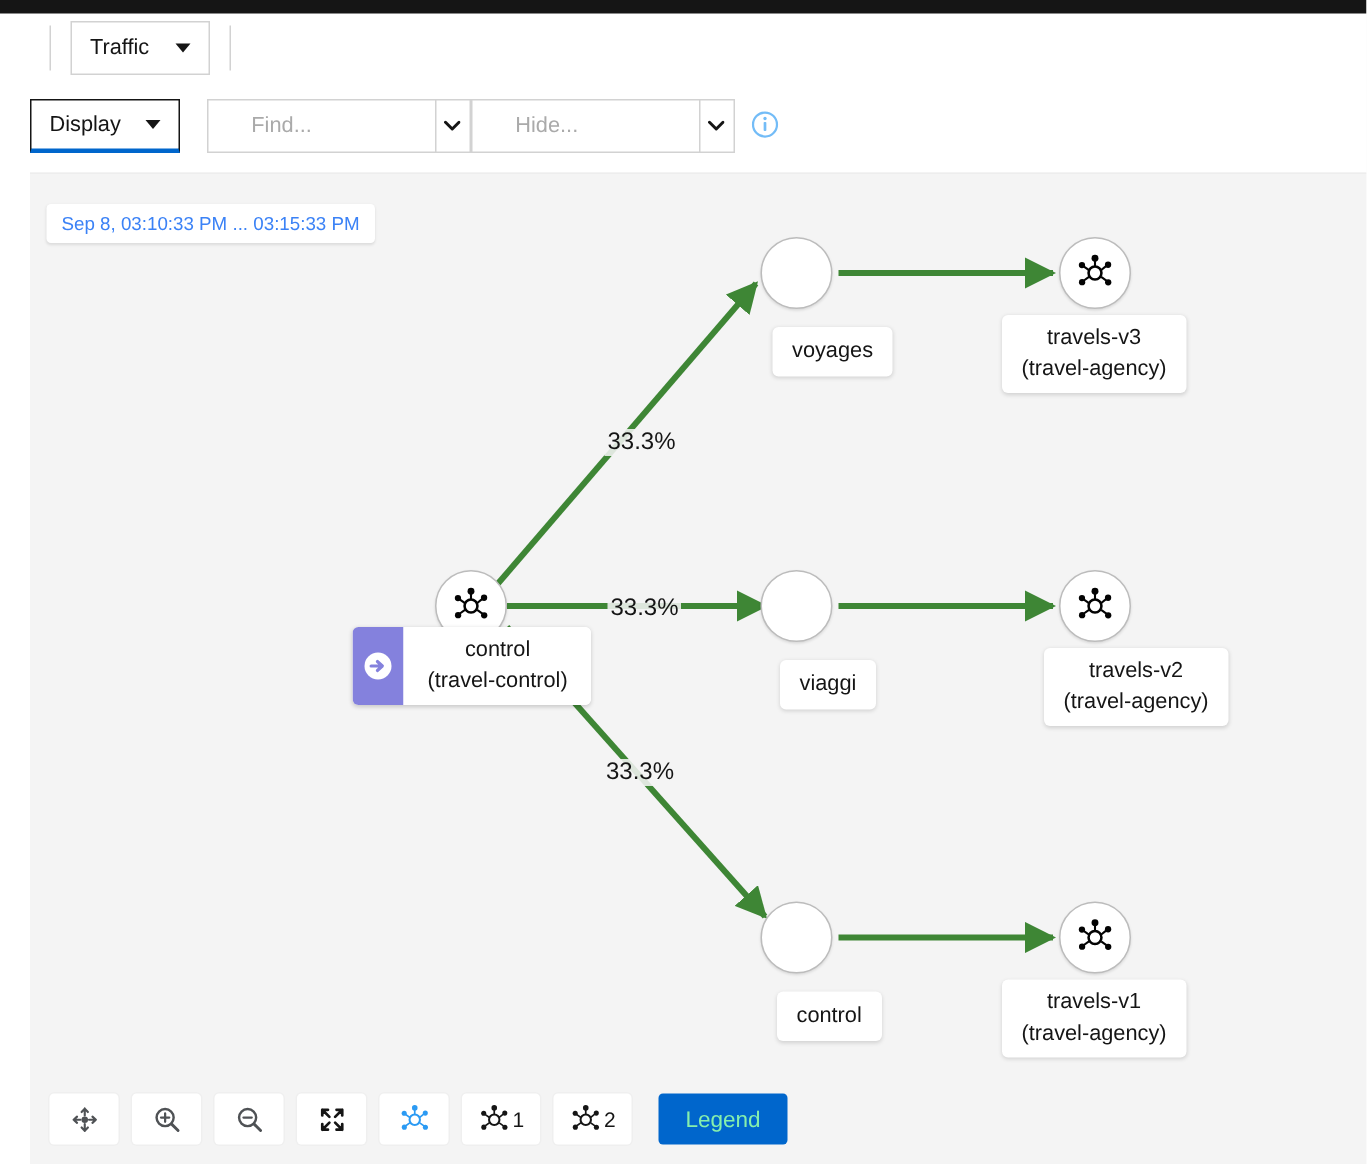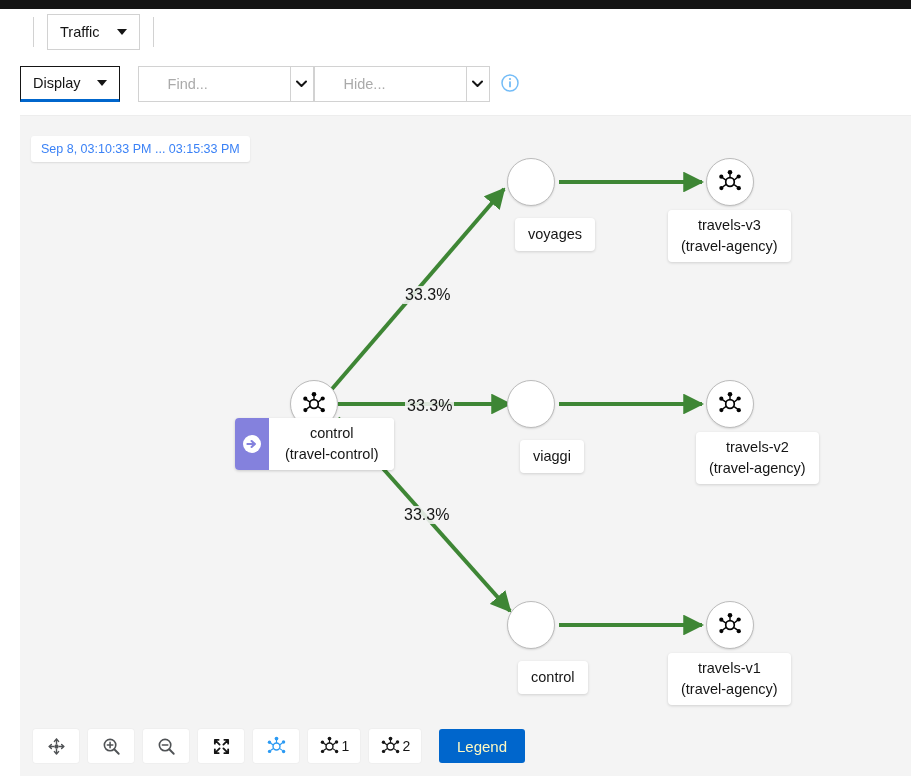--- a/index.html
+++ b/index.html
@@ -200,21 +200,21 @@
     border-radius: 3px;
     display: flex; align-items: center; justify-content: center;
     cursor: pointer;
     box-shadow: 0 0 0 1px rgba(0,0,0,.02);
   }
   .tool-btn.wide { width: 52px; gap: 2px; }
   .tool-btn .cnt { font-size: 14px; color: #151515; }
   .legend-btn {
     height: 34px;
     background: #06c;
-    color: #fef9c3;
+    color: #86efac;
     border-radius: 3px;
     display: flex; align-items: center; justify-content: center;
     padding: 0 18px;
     font-size: 15px;
     cursor: pointer;
     margin-left: 9px;
   }
 </style>
 </head>
 <body>

